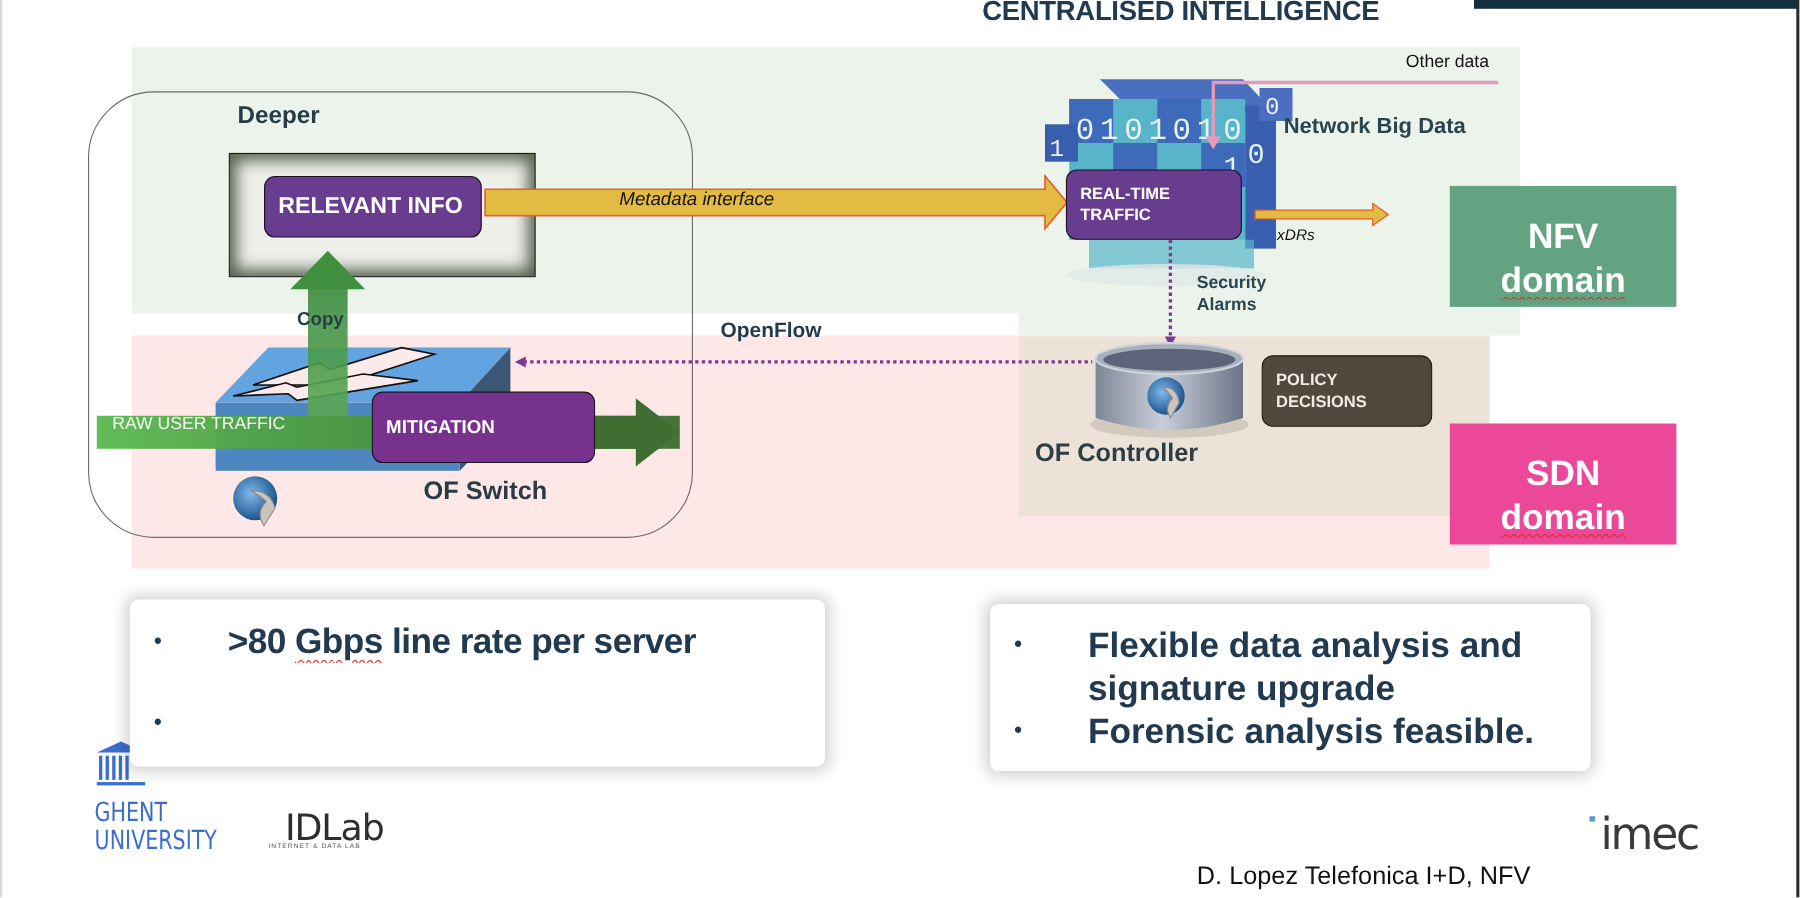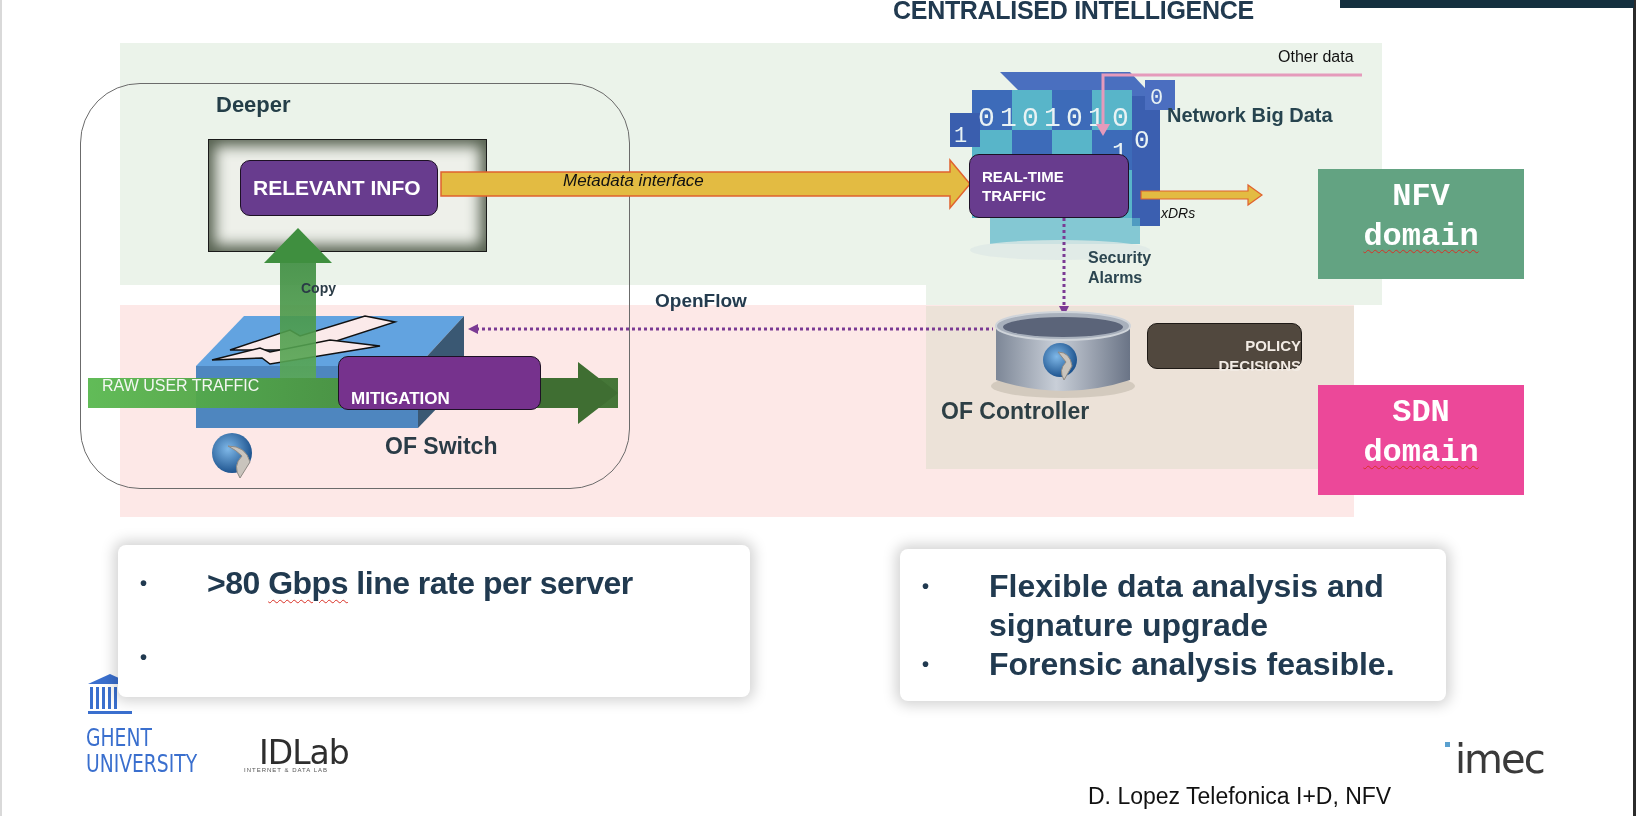--- a/index.html
+++ b/index.html
@@ -31,41 +31,41 @@
     border: 1px solid #1a1a1a; background: #eef0ea;
     box-shadow: inset 0 0 14px 6px #55604f; box-sizing: border-box;
   }
   .purple-box {
     background: #683c8e; border: 1px solid #1d1125; border-radius: 10px;
     color: #ffffff; font-weight: bold; box-sizing: border-box;
     display: flex; align-items: center; padding-left: 12px;
   }
   .relevant-info { left: 240px; top: 160px; width: 198px; height: 56px; font-size: 21px; }
   .rt-analysis { left: 969px; top: 154px; width: 160px; height: 64px; font-size: 15px; line-height: 19px; }
-  .mitigation { left: 338px; top: 356px; width: 203px; height: 54px; font-size: 17px; background: #76328d; align-items: flex-end; }
+  .mitigation { left: 338px; top: 356px; width: 203px; height: 65px; font-size: 17px; background: #76328d; }
   .policy-box {
-    left: 1147px; top: 323px; width: 155px; height: 46px;
+    left: 1147px; top: 323px; width: 155px; height: 65px;
     background: #51483e; border: 1px solid #1e1a16; border-radius: 10px;
     color: #f2ebe4; font-weight: bold; font-size: 15px; line-height: 20px;
-    box-sizing: border-box; padding: 12px 0 0 12px; text-align: right;
+    box-sizing: border-box; padding: 12px 0 0 12px;
   }
   .label-dark { color: #2a3b46; font-weight: bold; }
-  .copy-label { left: 270px; top: 280px; font-size: 14px; margin-left: 31px; }
+  .copy-label { left: 270px; top: 280px; font-size: 17px; }
   .openflow-label { left: 655px; top: 290px; font-size: 19px; color: #243b4e; font-weight: bold; }
   .ofswitch-label { left: 385px; top: 433px; font-size: 23px; }
   .ofcontroller-label { left: 941px; top: 398px; font-size: 23px; color: #2d3f45; font-weight: bold; }
   .metadata-label { left: 563px; top: 171px; font-size: 17px; font-style: italic; color: #111; }
   .xdrs-label { left: 1161px; top: 205px; font-size: 14px; font-style: italic; color: #111; }
   .security-label { left: 1088px; top: 248px; font-size: 16px; line-height: 20px; color: #2b4550; font-weight: bold; }
   .nbd-label { left: 1167px; top: 104px; font-size: 20px; color: #27444f; font-weight: bold; white-space: nowrap; }
   .other-data-label { left: 1278px; top: 48px; font-size: 16px; color: #111; }
   .raw-label { left: 102px; top: 377px; font-size: 16px; color: #f4f7f2; white-space: nowrap; }
   .domain-box {
     left: 1318px; width: 206px; height: 110px; color: #ffffff; font-weight: bold;
-    font-size: 32px; text-align: center; line-height: 40px; box-sizing: border-box; padding-top: 8px; font-family: Liberation Mono, monospace;
+    font-size: 32px; text-align: center; line-height: 40px; box-sizing: border-box; padding-top: 25px;
   }
   .nfv { top: 169px; background: #63a382; }
   .sdn { top: 385px; background: #ec4899; }
   .domain-box .sq { text-decoration: underline wavy #d93025; text-decoration-thickness: 1px; text-underline-offset: 4px; }
   .bullet-card {
     background: #ffffff; border-radius: 8px;
     box-shadow: 0 0 14px 4px rgba(0,0,0,0.18);
   }
   .card-left { left: 118px; top: 545px; width: 632px; height: 152px; }
   .card-right { left: 900px; top: 549px; width: 546px; height: 152px; }

